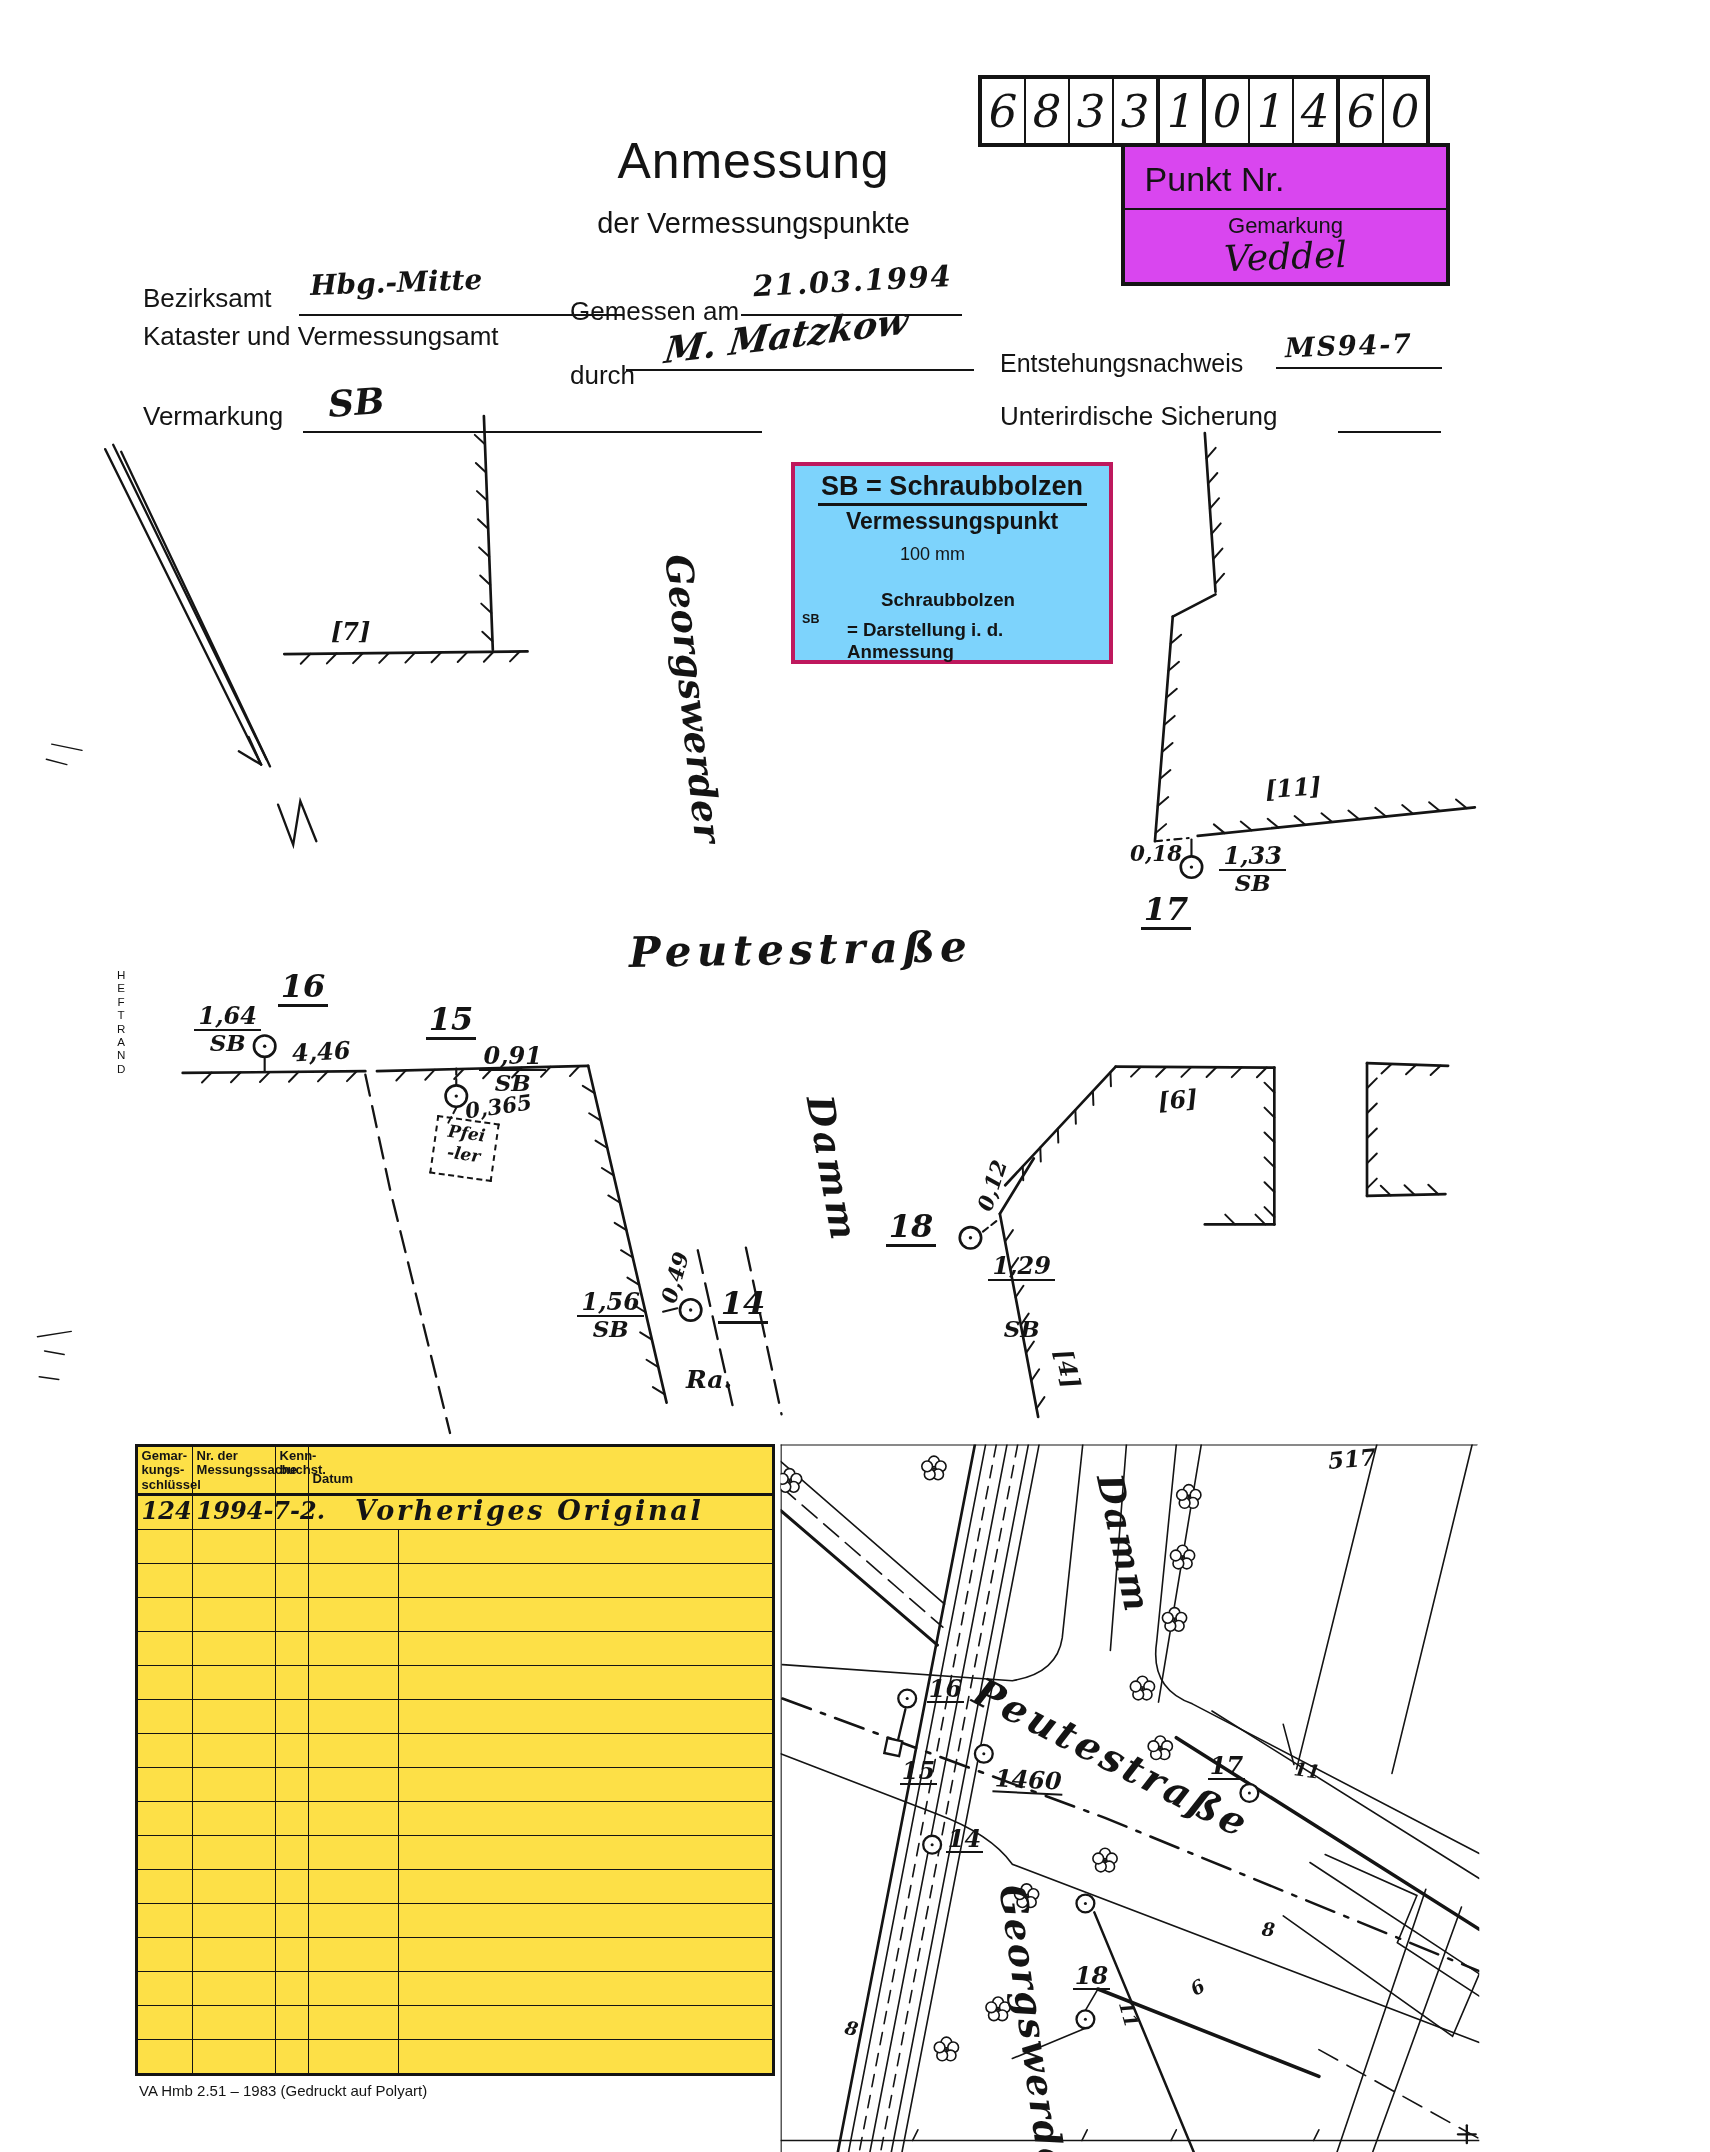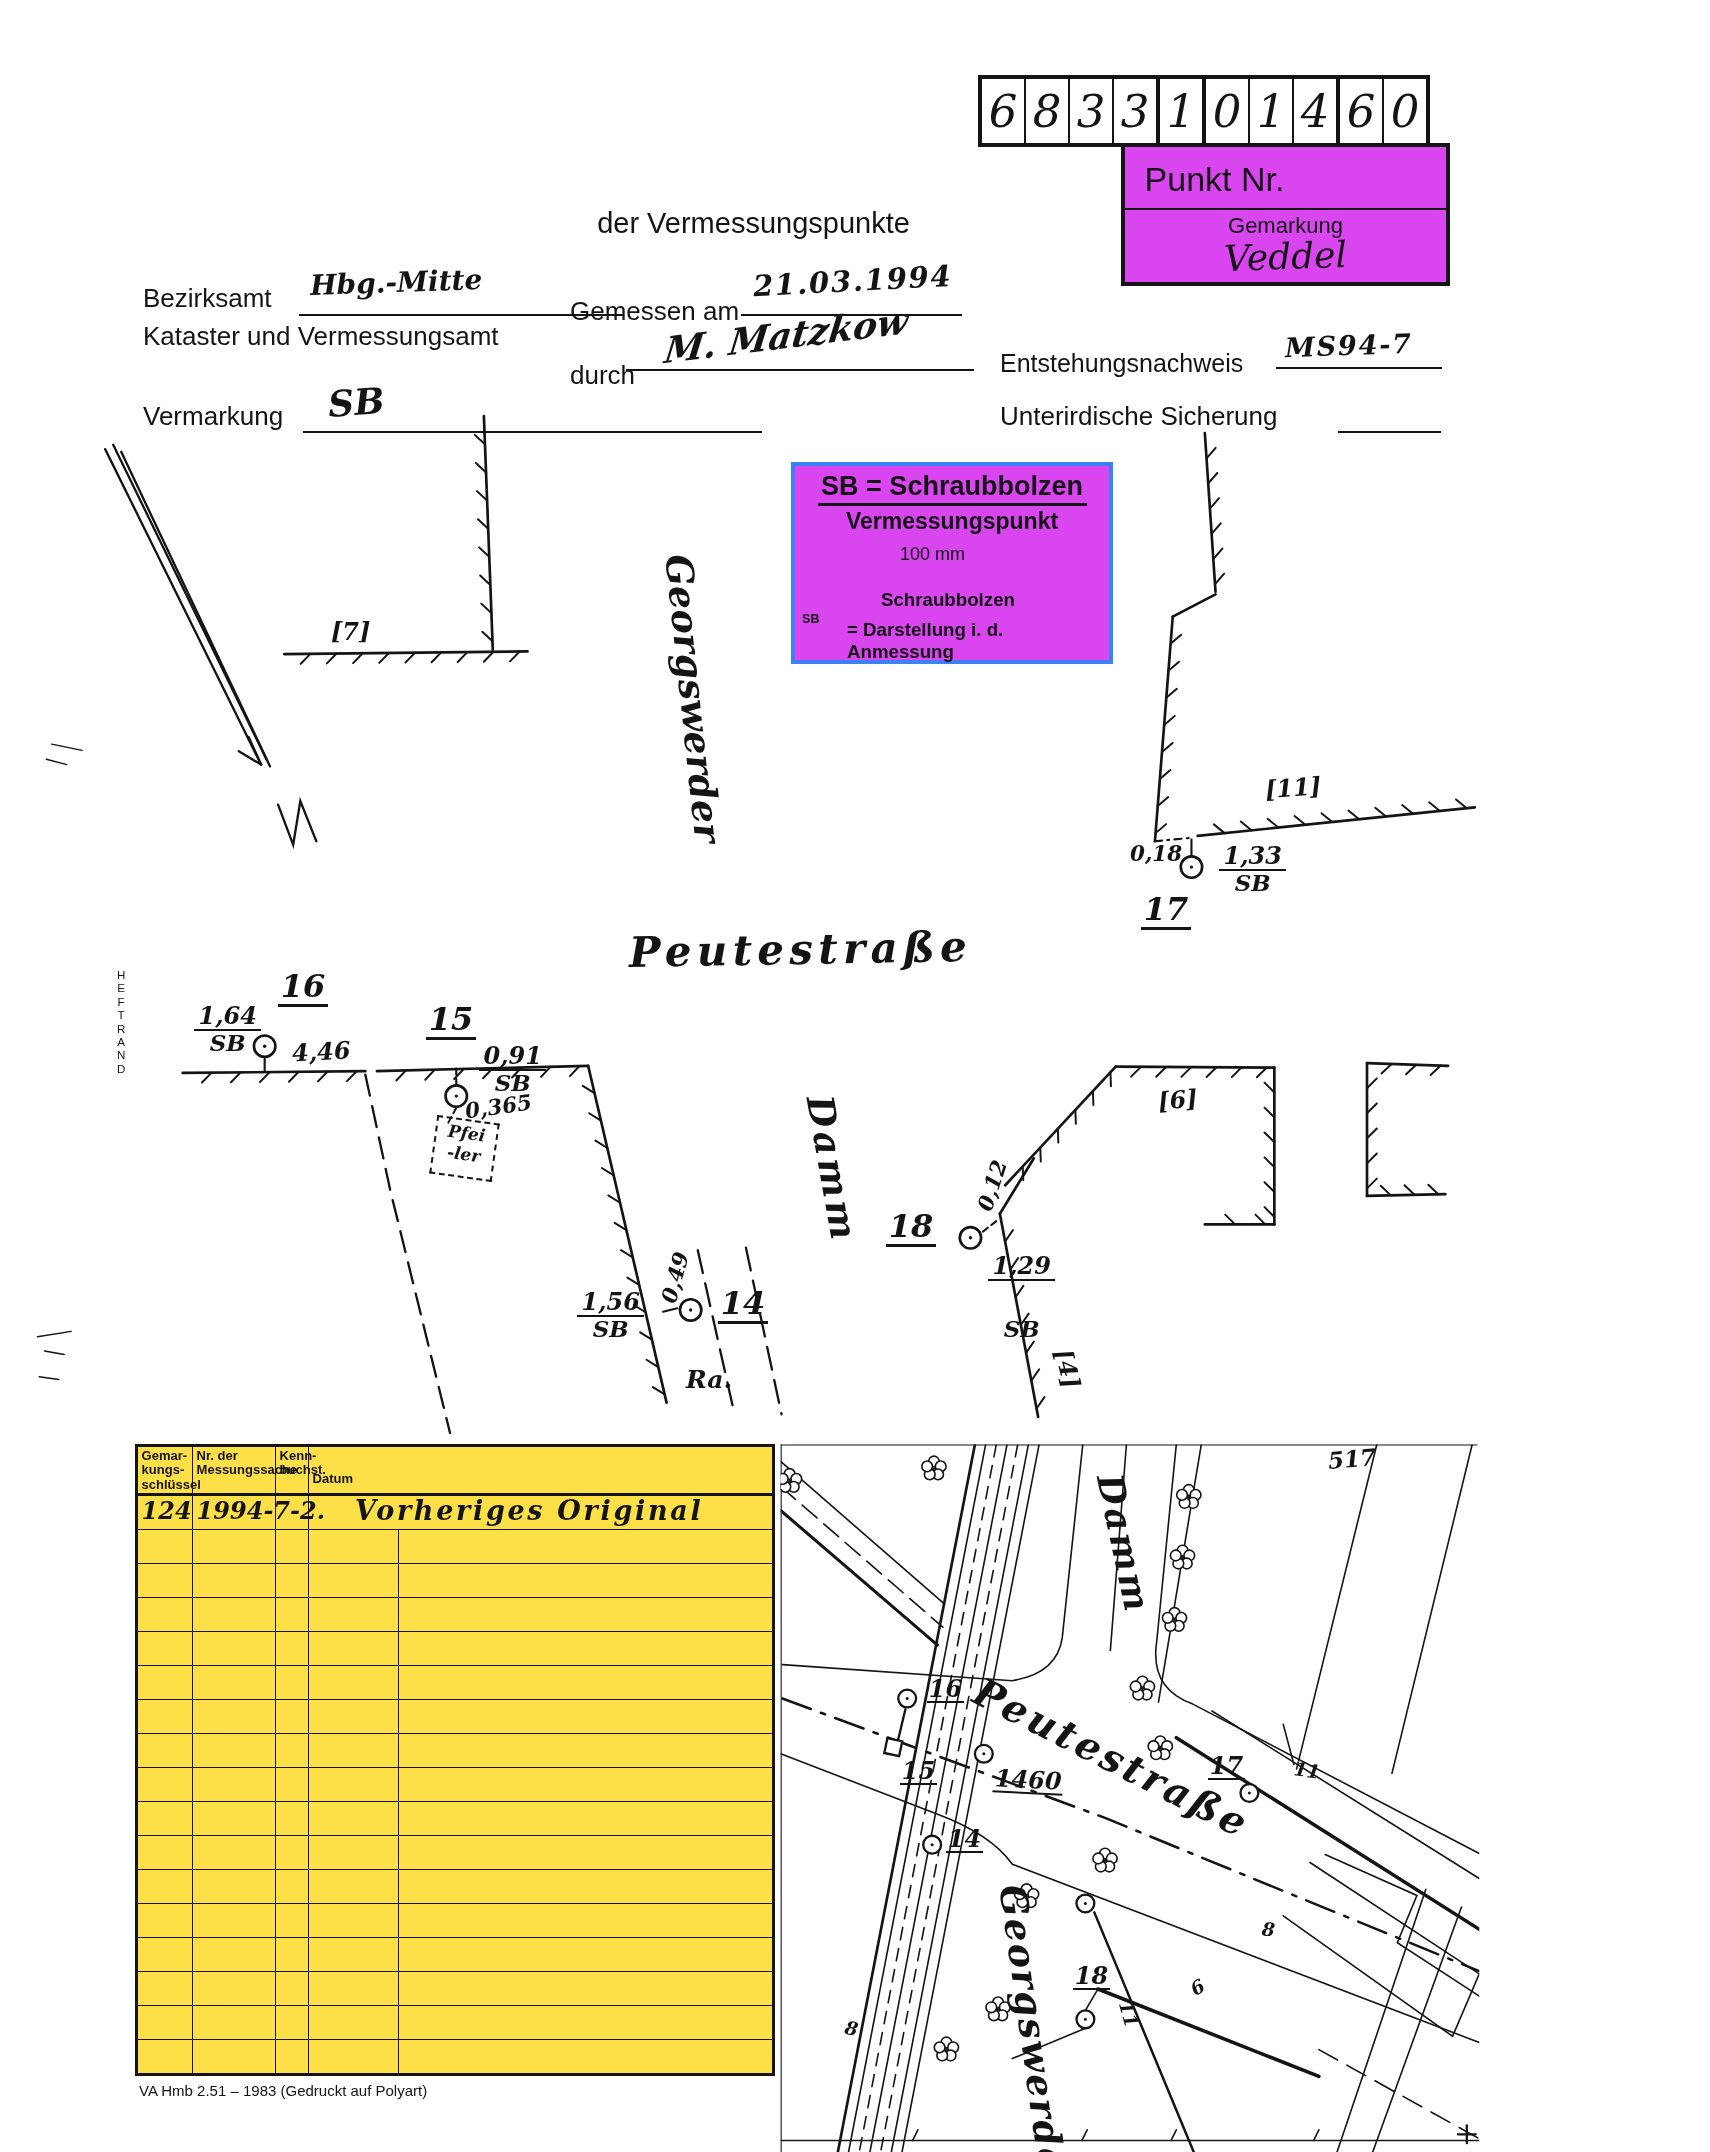--- a/index.html
+++ b/index.html
@@ -15,21 +15,21 @@
   .digit{width:42px;height:64px;border-left:2.2px solid #141414;display:flex;align-items:center;justify-content:center;
          font-size:45px;font-family:"DejaVu Serif",serif;font-style:italic;}
   .digit:first-child{border-left:none;}
   .digit.thickL{border-left:4.5px solid #141414;}
   #punktbox{position:absolute;left:1121px;top:143px;width:321px;height:135px;border:4.5px solid #141414;background:#d946ef;}
   #punktbox .t{font-size:34px;padding:12.5px 0 0 19.6px;}
   #punktbox .sep{border-top:2.2px solid #141414;margin-top:9px;}
   #punktbox .g{font-size:22px;text-align:center;margin-top:3.6px;}
   #punktbox .v{font-size:36px;text-align:center;margin-top:-3.6px;transform:rotate(-2deg);}
   
-  #legend{position:absolute;left:791px;top:462px;width:314px;height:194px;border:4px solid #3b82f6;background:#d946ef;}
+  #legend{position:absolute;left:791px;top:462px;width:314px;height:194px;border:4px solid #be185d;background:#7dd3fc;}
   #legend .lt{font-size:27px;font-weight:bold;text-align:center;margin-top:5.3px;}
   #legend .lt span{border-bottom:3.1px solid #141414;padding:0 3.6px 1.8px 3.6px;}
   #legend .vp{font-size:23px;font-weight:bold;text-align:center;margin-top:5.3px;}
   #legend .mm{position:absolute;left:105px;top:78px;font-size:18px;}
   #legend .sch{position:absolute;left:86px;top:123px;font-size:18.7px;font-weight:bold;}
   #legend .sb2{position:absolute;left:7.1px;top:146px;font-size:12.5px;font-weight:bold;}
   #legend .dar{position:absolute;left:52px;top:153px;font-size:18.7px;font-weight:bold;}
   
   .frac{position:absolute;display:flex;flex-direction:column;align-items:center;
         font-family:"DejaVu Serif",serif;font-style:italic;font-weight:bold;line-height:1.05;}
@@ -355,20 +355,21 @@
 
       <use href="#ptCircSm" x="1018" y="1906"></use>
       <use href="#ptCircSm" x="1104" y="1968"></use>
       <use href="#ptCircSm" x="1046" y="2070"></use>
       <use href="#ptCircSm" x="1402" y="2012"></use>
       <use href="#ptCircSm" x="1218" y="2266"></use>
       <use href="#ptCircSm" x="1218" y="2136"></use>
     </g>
   </svg>
 
+  <div class="abs print" style="left:544px;top:132px;width:419px;text-align:center;font-size:50px;letter-spacing:0.9px;">Anmessung</div>
   <div class="abs print" style="left:544px;top:207px;width:419px;text-align:center;font-size:29px;">der Vermessungspunkte</div>
 
   <div id="digitrow">
       <div class="digit">6</div>
       <div class="digit">8</div>
       <div class="digit">3</div>
       <div class="digit">3</div>
       <div class="digit thickL">1</div>
       <div class="digit thickL">0</div>
       <div class="digit">1</div>

